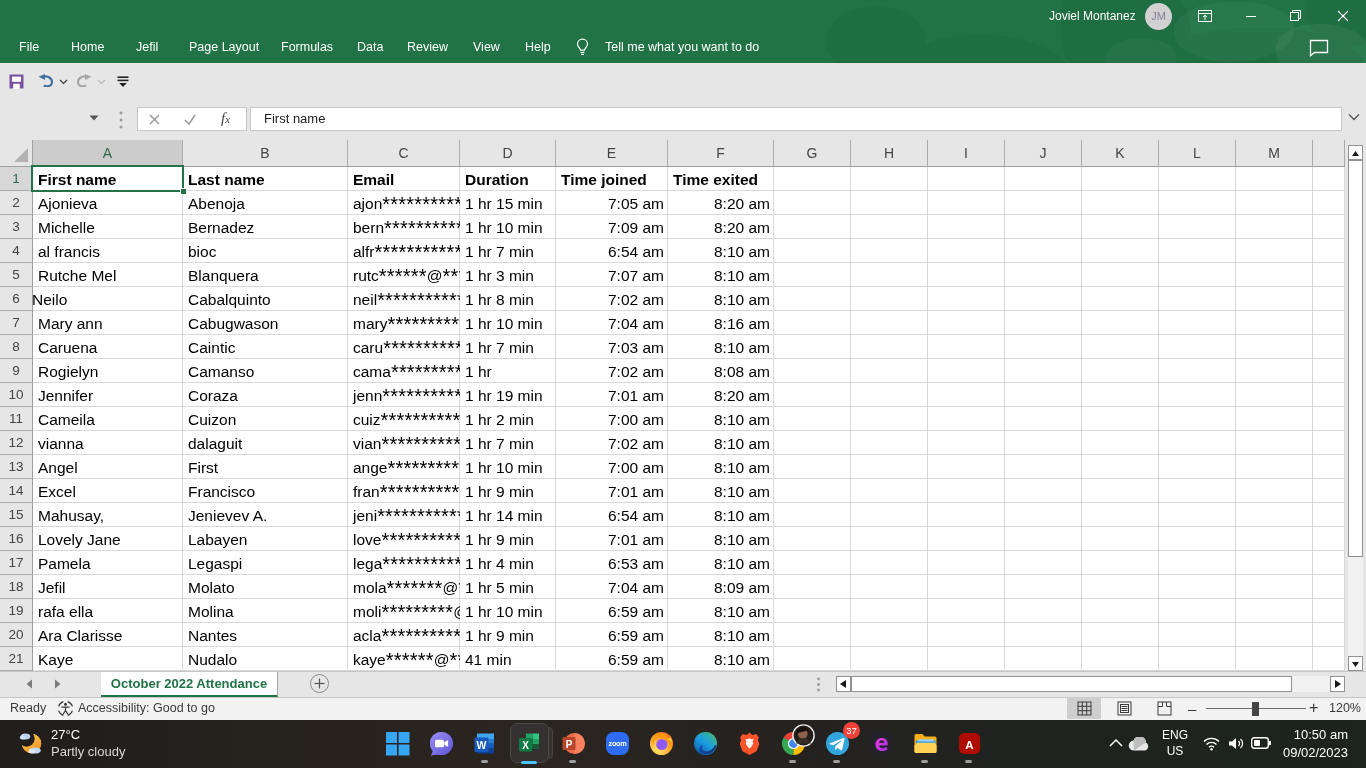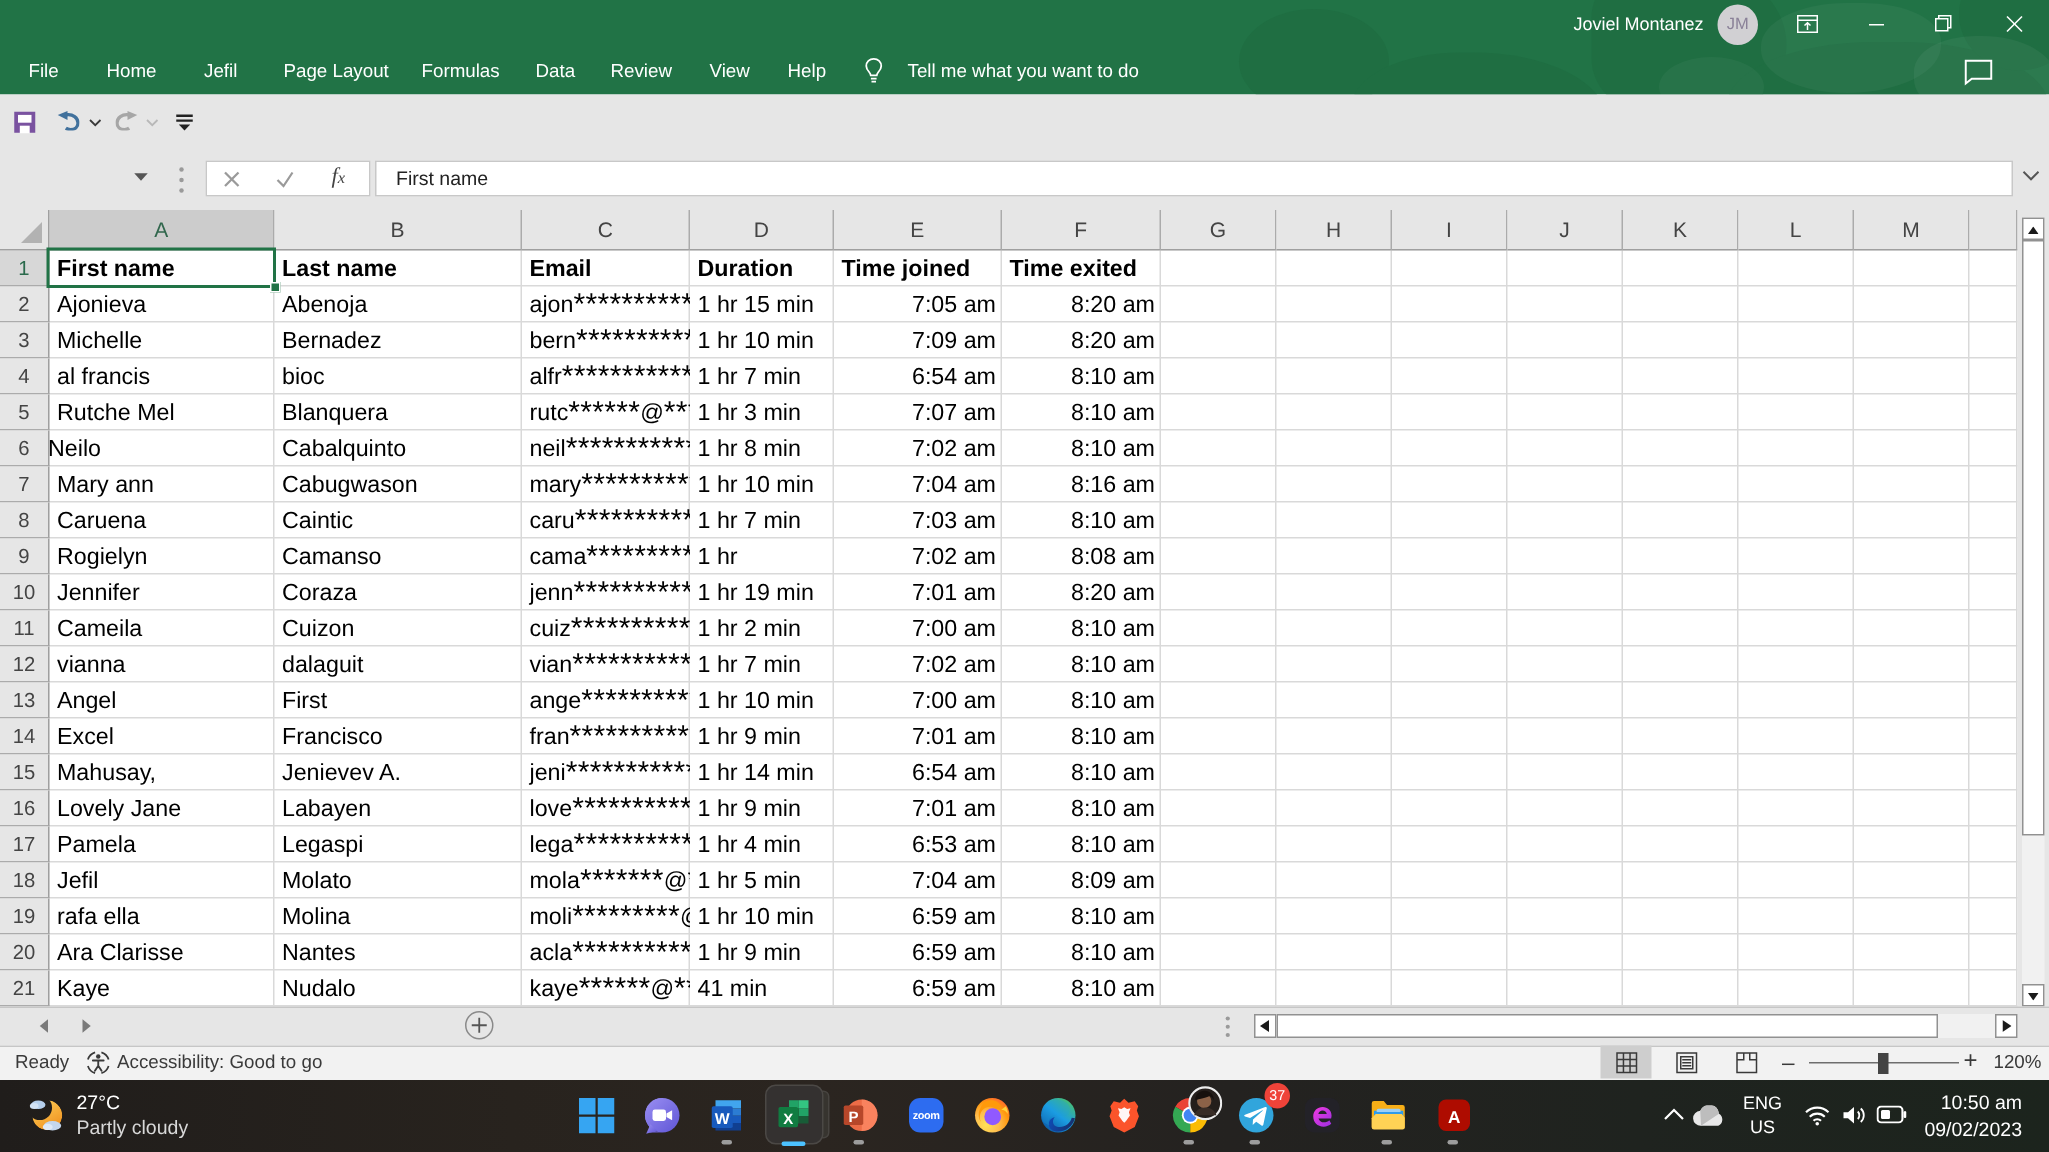--- a/index.html
+++ b/index.html
@@ -389,20 +389,21 @@
       <path d="M3.5 5L7 0H0z" fill="#1a1a1a"></path>
     </svg>
 
 <div id="tabbar"></div>
 <svg class="abs" style="left:25px;top:679px" width="8" height="10" viewBox="0 0 8 10">
       <path d="M7 0.5L1.5 5 7 9.5z" fill="#7a7a7a"></path>
     </svg>
 <svg class="abs" style="left:54px;top:679px" width="8" height="10" viewBox="0 0 8 10">
       <path d="M1 0.5L6.5 5 1 9.5z" fill="#7a7a7a"></path>
     </svg>
+<div id="sheettab">October 2022 Attendance</div>
 <div class="abs" style="left:310px;top:674px;width:19px;height:19px;border:1px solid #8a8a8a;border-radius:50%;"></div>
 <svg class="abs" style="left:314px;top:678px" width="11" height="11" viewBox="0 0 11 11">
       <g stroke="#555" stroke-width="1.2">
         <line x1="5.5" y1="0.5" x2="5.5" y2="10.5"></line>
         <line x1="0.5" y1="5.5" x2="10.5" y2="5.5"></line>
       </g>
     </svg>
 <svg class="abs" style="left:816px;top:677px" width="5" height="15" viewBox="0 0 5 15">
       <g fill="#9a9a9a">
         <circle cx="2.5" cy="2" r="1.4"></circle>

